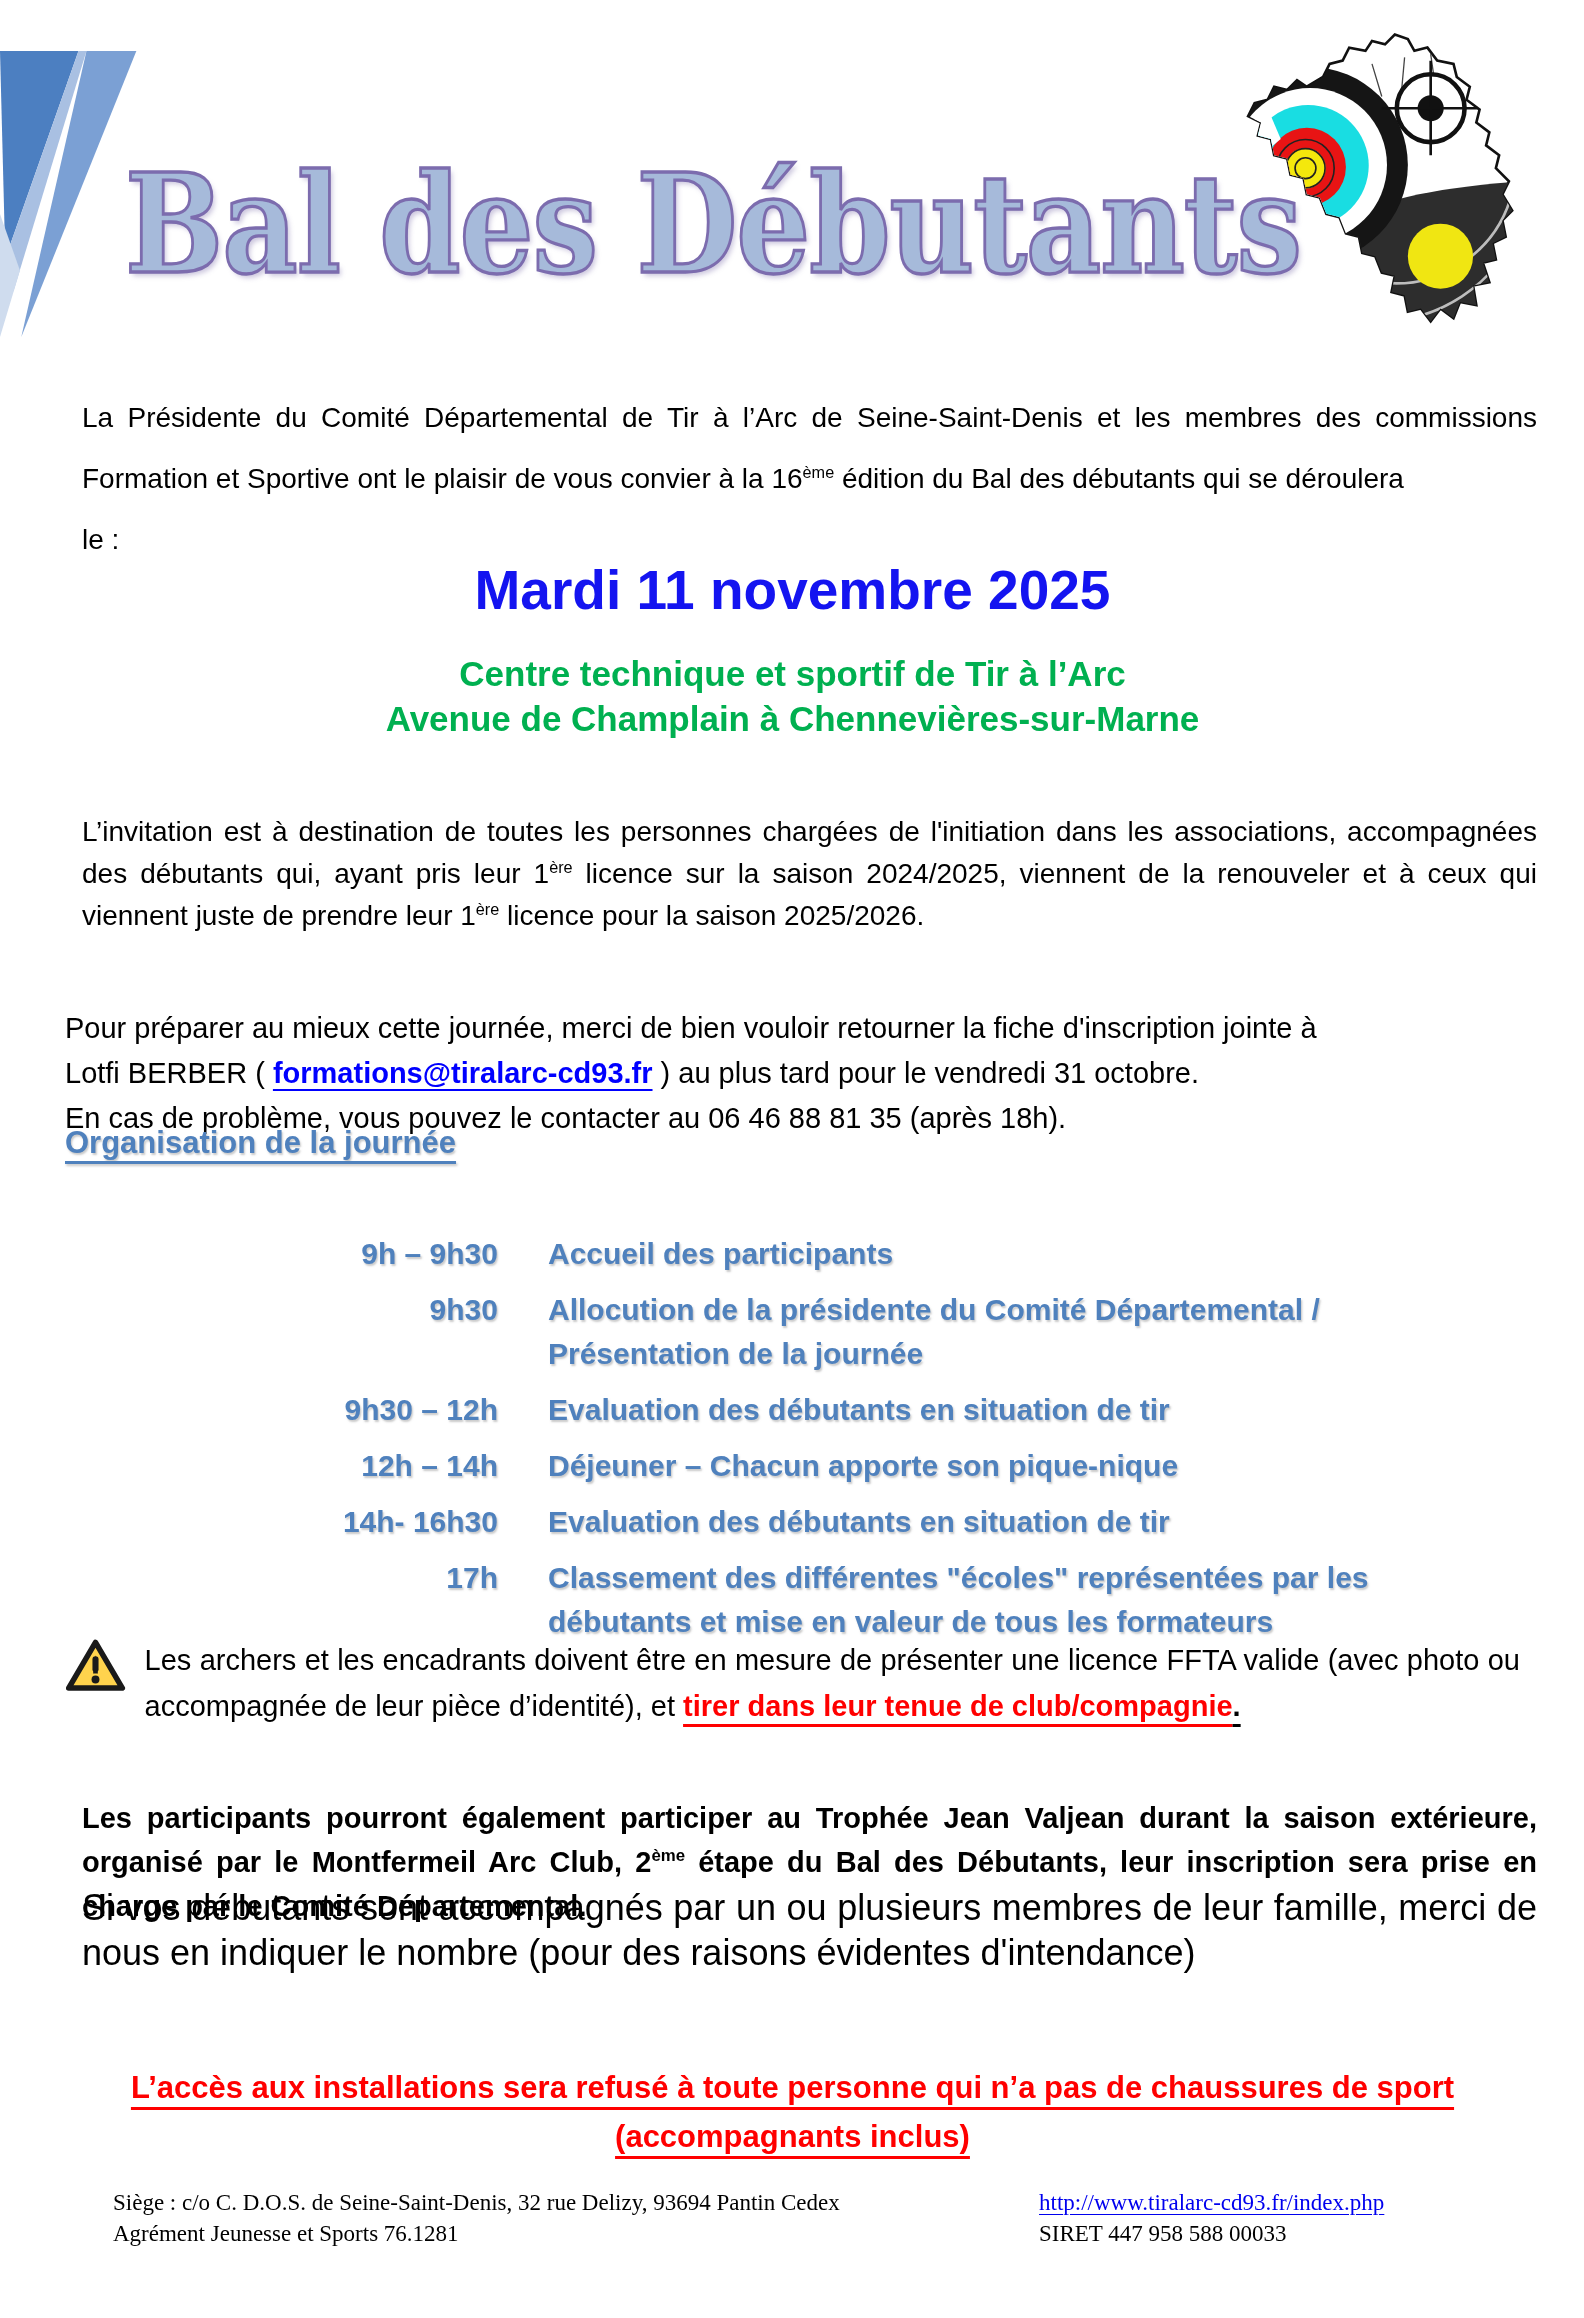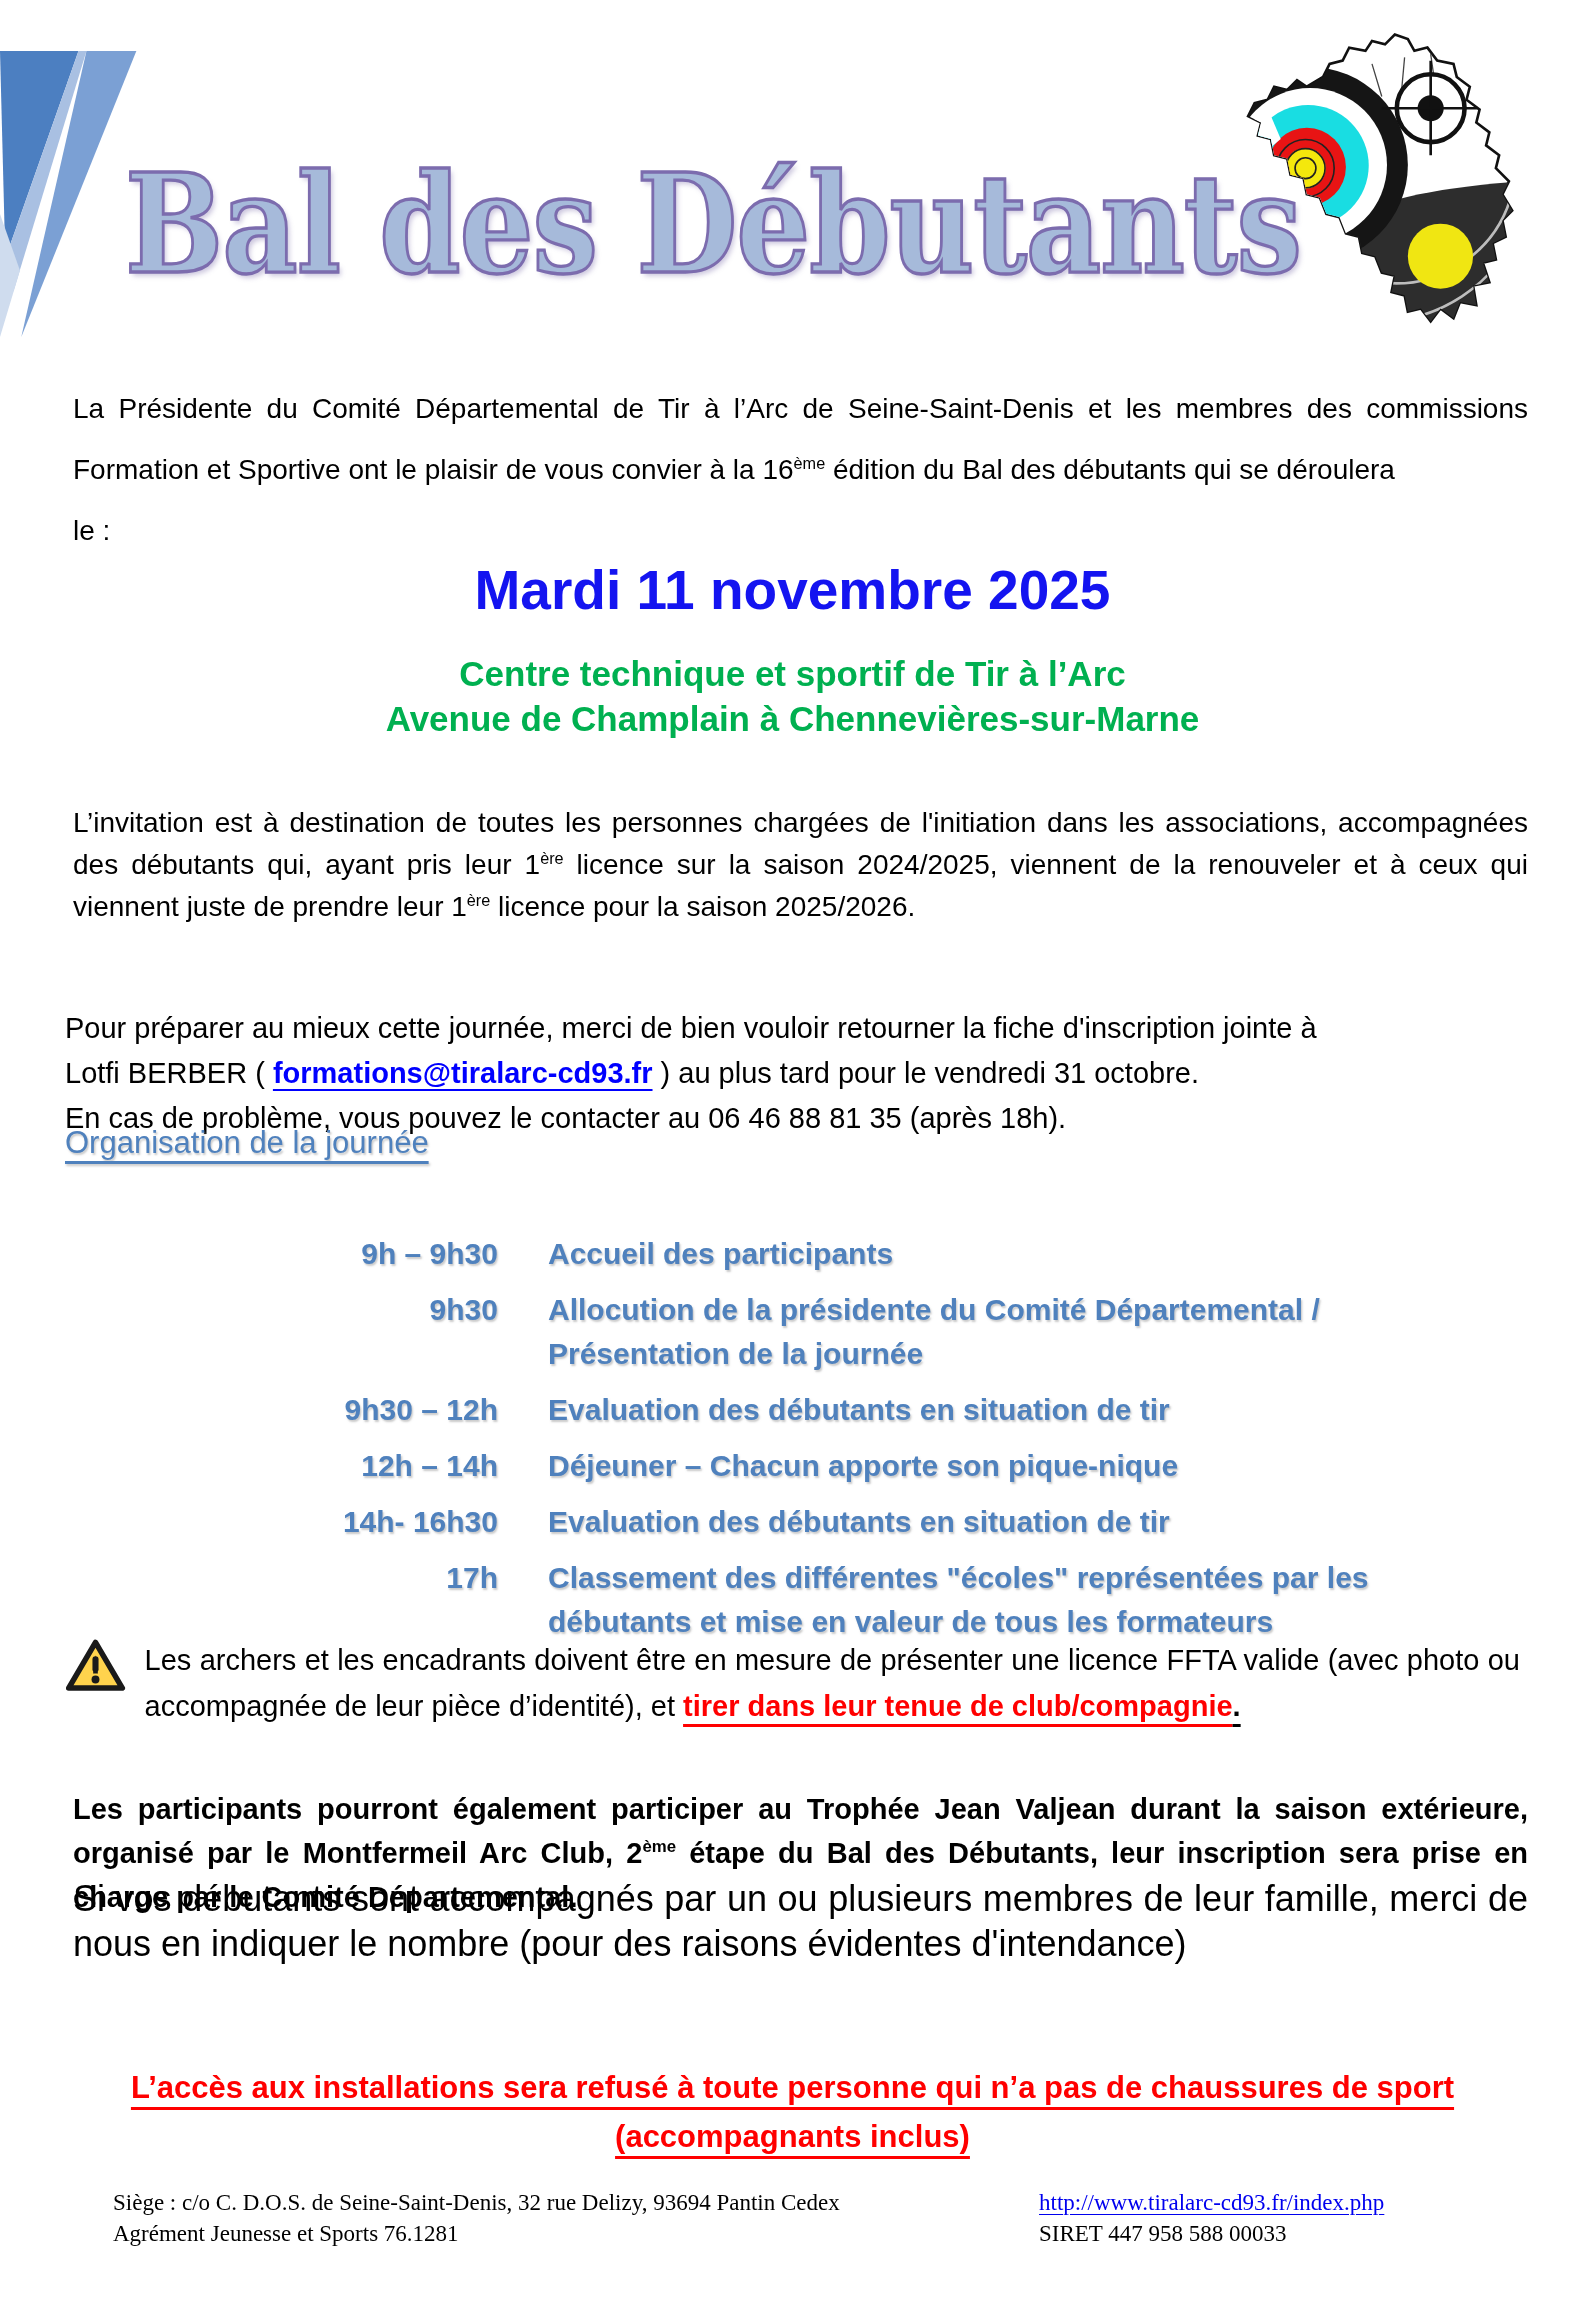--- a/index.html
+++ b/index.html
@@ -55,21 +55,21 @@
     color:var(--green);font-weight:bold;font-size:35px;line-height:45px;
   }
   .licence{top:794px;font-size:28px;line-height:42px;}
   .contact{top:1006px;font-size:29px;line-height:45px;}
   .email{
     color:var(--link-blue);font-weight:bold;
     text-decoration:underline;text-decoration-thickness:2px;text-underline-offset:6px;
   }
   .orga{
     top:1125px;margin:0;
-    color:var(--steel-blue);font-weight:normal;font-size:31px;
+    color:var(--steel-blue);font-weight:bold;font-size:31px;
     text-decoration:underline;text-decoration-thickness:2.7px;text-underline-offset:8px;
     text-shadow:1.3px 2px 2px rgba(150,150,150,.5);
   }
 
   
   .schedule{top:1232px;left:65px;width:1455px;}
   .srow{display:flex;margin-bottom:12px;}
   .stime{
     width:433px;text-align:right;flex:none;
     color:var(--steel-blue);font-weight:bold;font-size:30px;line-height:44px;
@@ -105,21 +105,21 @@
   
   .footer{
     top:2187px;left:113px;width:1408px;
     font-family:"Liberation Serif",serif;font-size:23px;line-height:31px;
   }
   .fright{position:absolute;left:926px;top:0;}
   .flink{
     color:var(--footer-link);
     text-decoration:underline;text-decoration-thickness:1.3px;text-underline-offset:4px;
   }
-  p{margin:8px;}
+  p{margin:17px;}
 </style>
 </head>
 <body>
 
 <div class="page">
 
   <svg class="abs corner-decor" viewBox="0 0 215 430" aria-hidden="true">
     <polygon points="0,0 118,0 8,312" fill="#4c7fc1"></polygon>
     <polygon points="118,0 130,0 20,362 8,312" fill="#a9c0e2"></polygon>
     <polygon points="130,0 205,0 32,430" fill="#7ba0d4"></polygon>

